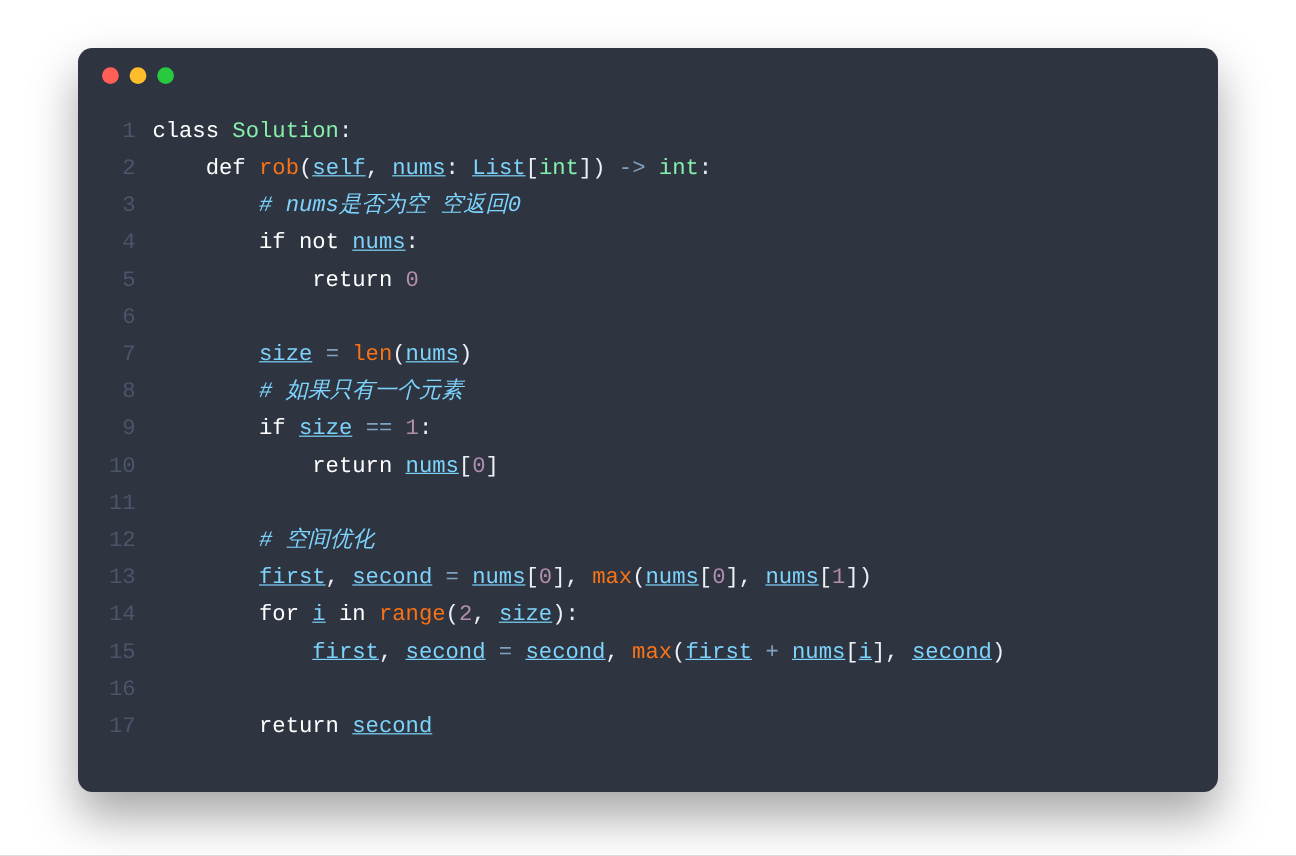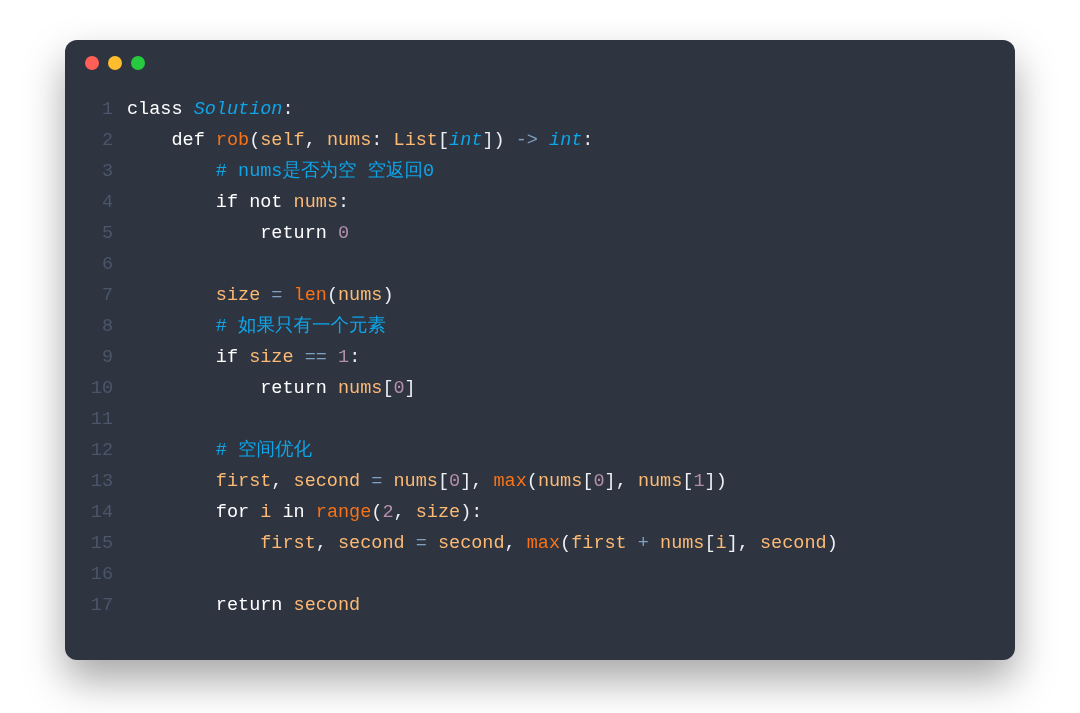--- a/index.html
+++ b/index.html
@@ -52,26 +52,26 @@
     color: #4c566a;
     padding-right: 14px;
     flex: 0 0 auto;
     user-select: none;
   }
   .code {
     flex: 1 1 auto;
     color: #d8dee9;
   }
   .kw   { color: #ffffff; } 
-  .cls  { color: #0ea5e9; font-style: italic; } 
+  .cls  { color: #86efac; } 
   .fn   { color: #f97316; } 
-  .cmt  { color: #0ea5e9; } 
+  .cmt  { color: #7dd3fc; font-style: italic; } 
   .num  { color: #b48ead; } 
   .op   { color: #81a1c1; } 
-  .id   { color: #fdba74; } 
+  .id   { color: #7dd3fc; text-decoration: underline; } 
   .pun  { color: #eceff4; } 
 </style>
 </head>
 <body>
 
 <div class="window">
   <div class="titlebar">
     <div class="dot red"></div>
     <div class="dot yellow"></div>
     <div class="dot green"></div>

